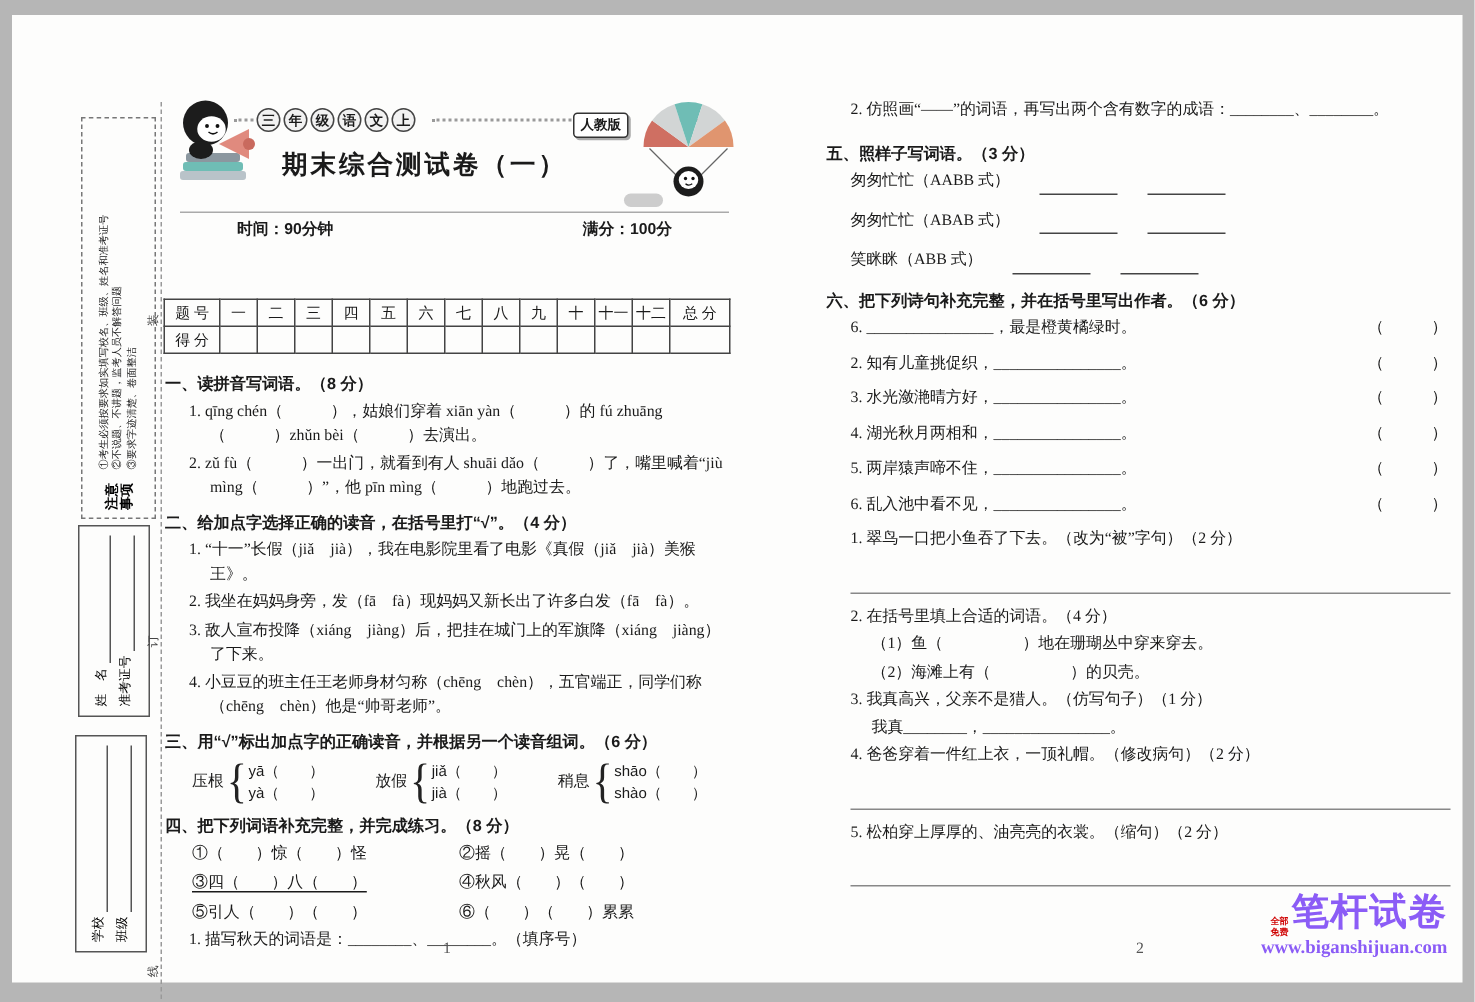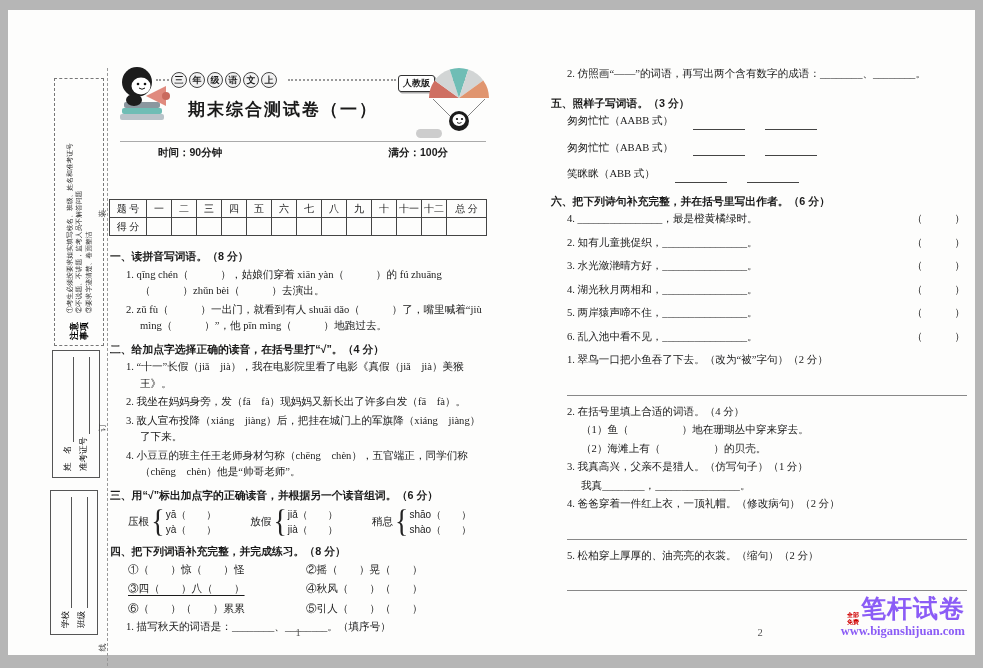--- a/index.html
+++ b/index.html
@@ -29,21 +29,21 @@
   .page-right { left:541px; width:422px; height:590px; }
   .pagenum { position:absolute; bottom:14px; left:0; right:0; text-align:center; font-size:10.5px; color:#555; }
 
   
   .banner { position:relative; height:80px; }
   .bubbles { position:absolute; left:63px; top:10px; display:flex; gap:2px; }
   .bubble { width:16px; height:16px; border:1px solid #444; border-radius:50%; background:#f2f2f2;
             font-family:"Liberation Sans",sans-serif; font-weight:700; font-size:9px; display:flex; align-items:center; justify-content:center; }
   .dotline { position:absolute; border-top:2px dotted #9a9a9a; }
   .main-title { position:absolute; left:80px; top:36px; font-family:"Liberation Sans",sans-serif; font-weight:700; font-size:17px; letter-spacing:2px; }
-  .edition { position:absolute; left:290px; top:13px; border:1px solid #333; border-radius:3px; padding:1px 4px;
+  .edition { position:absolute; left:274px; top:13px; border:1px solid #333; border-radius:3px; padding:1px 4px;
              font-family:Liberation Sans, sans-serif; font-weight:700; font-size:9px; background:#fff; box-shadow:1.5px 1.5px 0 #aaa; }
   .cloud { position:absolute; right:46px; bottom:4px; width:26px; height:9px; background:#cdcdcd; border-radius:8px; }
   .hline { position:absolute; left:12px; right:2px; bottom:0; border-top:1px solid #aaa; }
   .mascot-left { position:absolute; left:2px; top:0; }
   .mascot-right { position:absolute; right:-4px; top:4px; }
   .time-row { display:flex; justify-content:space-between; padding:4px 40px 3px 50px;
               font-family:Liberation Sans, sans-serif; font-weight:600; font-size:10.5px; }
 
   
   table.score { border-collapse:collapse; margin-left:1px; table-layout:fixed; width:377px;margin-top:36px; }
@@ -253,22 +253,22 @@
             </span>
           </div>
         </div>
 
         <div class="sec-title">四、把下列词语补充完整，并完成练习。（8 分）</div>
         <div class="wgrid">
           <span>①（　　）惊（　　）怪</span>
           <span>②摇（　　）晃（　　）</span>
           <span class="uline">③四（　　）八（　　）</span>
           <span>④秋风（　　）（　　）</span>
+          <span>⑤引人（　　）（　　）</span>
           <span>⑥（　　）（　　）累累</span>
-          <span>⑤引人（　　）（　　）</span>
         </div>
         <div class="qline">1. 描写秋天的词语是：________、________。（填序号）</div>
       </div>
 
       <div class="pagenum">1</div>
     </div>
 
     <div class="page page-right">
       <div class="content" style="padding-top:2px">
         <div class="qline">2. 仿照画“——”的词语，再写出两个含有数字的成语：________、________。</div>
@@ -285,21 +285,21 @@
           <span class="blank"></span>
         </div>
         <div class="ex-row">
           <span>笑眯眯（ABB 式）</span>
           <span class="blank"></span>
           <span class="blank"></span>
         </div>
 
         <div class="sec-title">六、把下列诗句补充完整，并在括号里写出作者。（6 分）</div>
         <div class="poem">
-          <span>4. ________________，最是橙黄橘绿时。</span>
+          <span>6. ________________，最是橙黄橘绿时。</span>
           <span class="pb">（　　　）</span>
         </div>
         <div class="poem">
           <span>2. 知有儿童挑促织，________________。</span>
           <span class="pb">（　　　）</span>
         </div>
         <div class="poem">
           <span>3. 水光潋滟晴方好，________________。</span>
           <span class="pb">（　　　）</span>
         </div>

